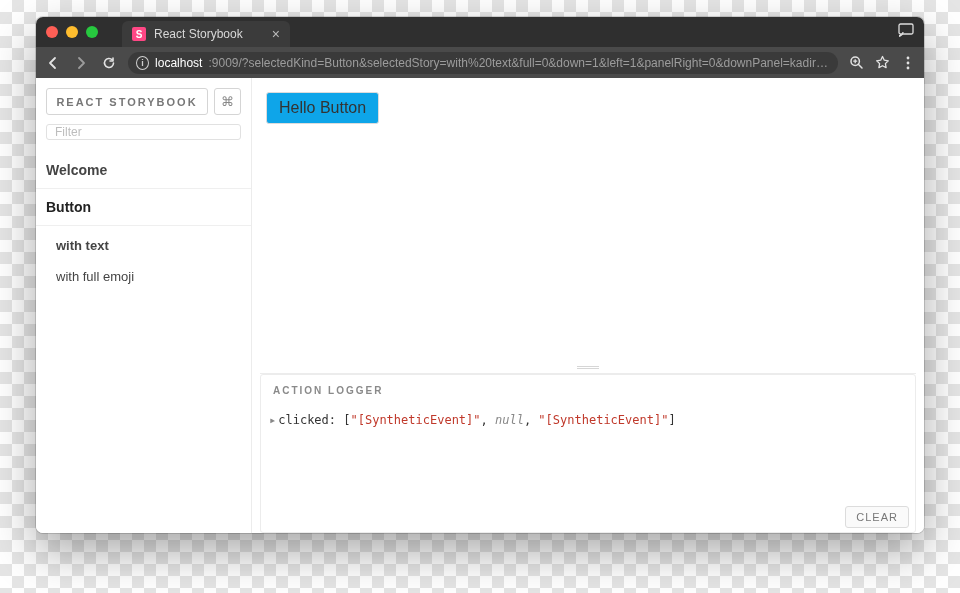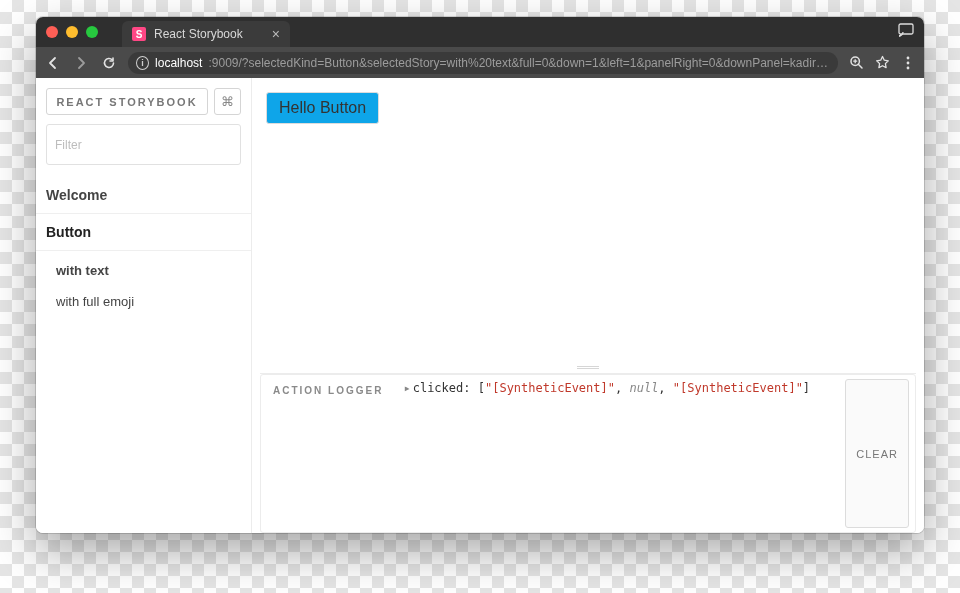--- a/index.html
+++ b/index.html
@@ -55,21 +55,21 @@
   .brand {
     flex:1; border:1px solid #d5d5d5; border-radius:3px; height:27px;
     display:flex;align-items:center;justify-content:center;
     font-size:11px; font-weight:700; letter-spacing:2px; color:#777;
   }
   .shortcut{
     width:27px;height:27px;border:1px solid #d5d5d5;border-radius:3px;
     display:flex;align-items:center;justify-content:center;color:#888;font-size:13px;
   }
   .filter{
-    margin-top:9px;height:41px;border:1px solid #e1e1e1;border-radius:3px;
+    margin-top:9px;height:16px;border:1px solid #e1e1e1;border-radius:3px;
     padding:0 8px;font-size:12px;color:#333;width:100%;
   }
   .filter::placeholder{color:#bdbdbd;}
   .kinds{ margin-top:12px; margin-left:-10px; margin-right:-10px;}
   .kind {
     padding:10px 10px; font-size:14px; color:#444; cursor:pointer;
     border-bottom:1px solid #efefef;
     font-weight:bold;
   }
   .kind.active{ font-weight:700; color:#222;}
@@ -81,21 +81,21 @@
   .hello-btn{
     border:1px solid #dcdcdc; border-radius:3px; background:#0ea5e9;
     padding:6px 12px; font-size:16px; color:#333; cursor:pointer;
   }
   .splitter{ height:12px; display:flex; align-items:center; justify-content:center;}
   .splitter span{ width:22px;height:3px;border-top:1px solid #d6d6d6;border-bottom:1px solid #d6d6d6;}
   .panel{
     height:160px; border-top:1px solid #ececec; background:#fff;
     display:flex; flex-direction:column; margin:0 8px 0 8px;
   }
-  .panel-border{ border:1px solid #ececec; border-radius:3px; flex:1; display:flex; margin: 0; overflow:hidden;}
+  .panel-border{ border:1px solid #ececec; border-radius:3px; flex:1; display:flex; flex-direction:column; margin: 0; overflow:hidden;}
   .panel-title{
     font-size:10px; letter-spacing:2px; color:#8a8a8a; font-weight:600;
     padding:10px 12px; border-bottom:1px solid transparent;
   }
   .log{
     flex:1; padding:6px 8px; font-family: Menlo, Consolas, monospace;
     font-size:12px; color:#444;
   }
   .log .tri{ color:#888; margin-right:2px;}
   .log .name{ color:#333;}

